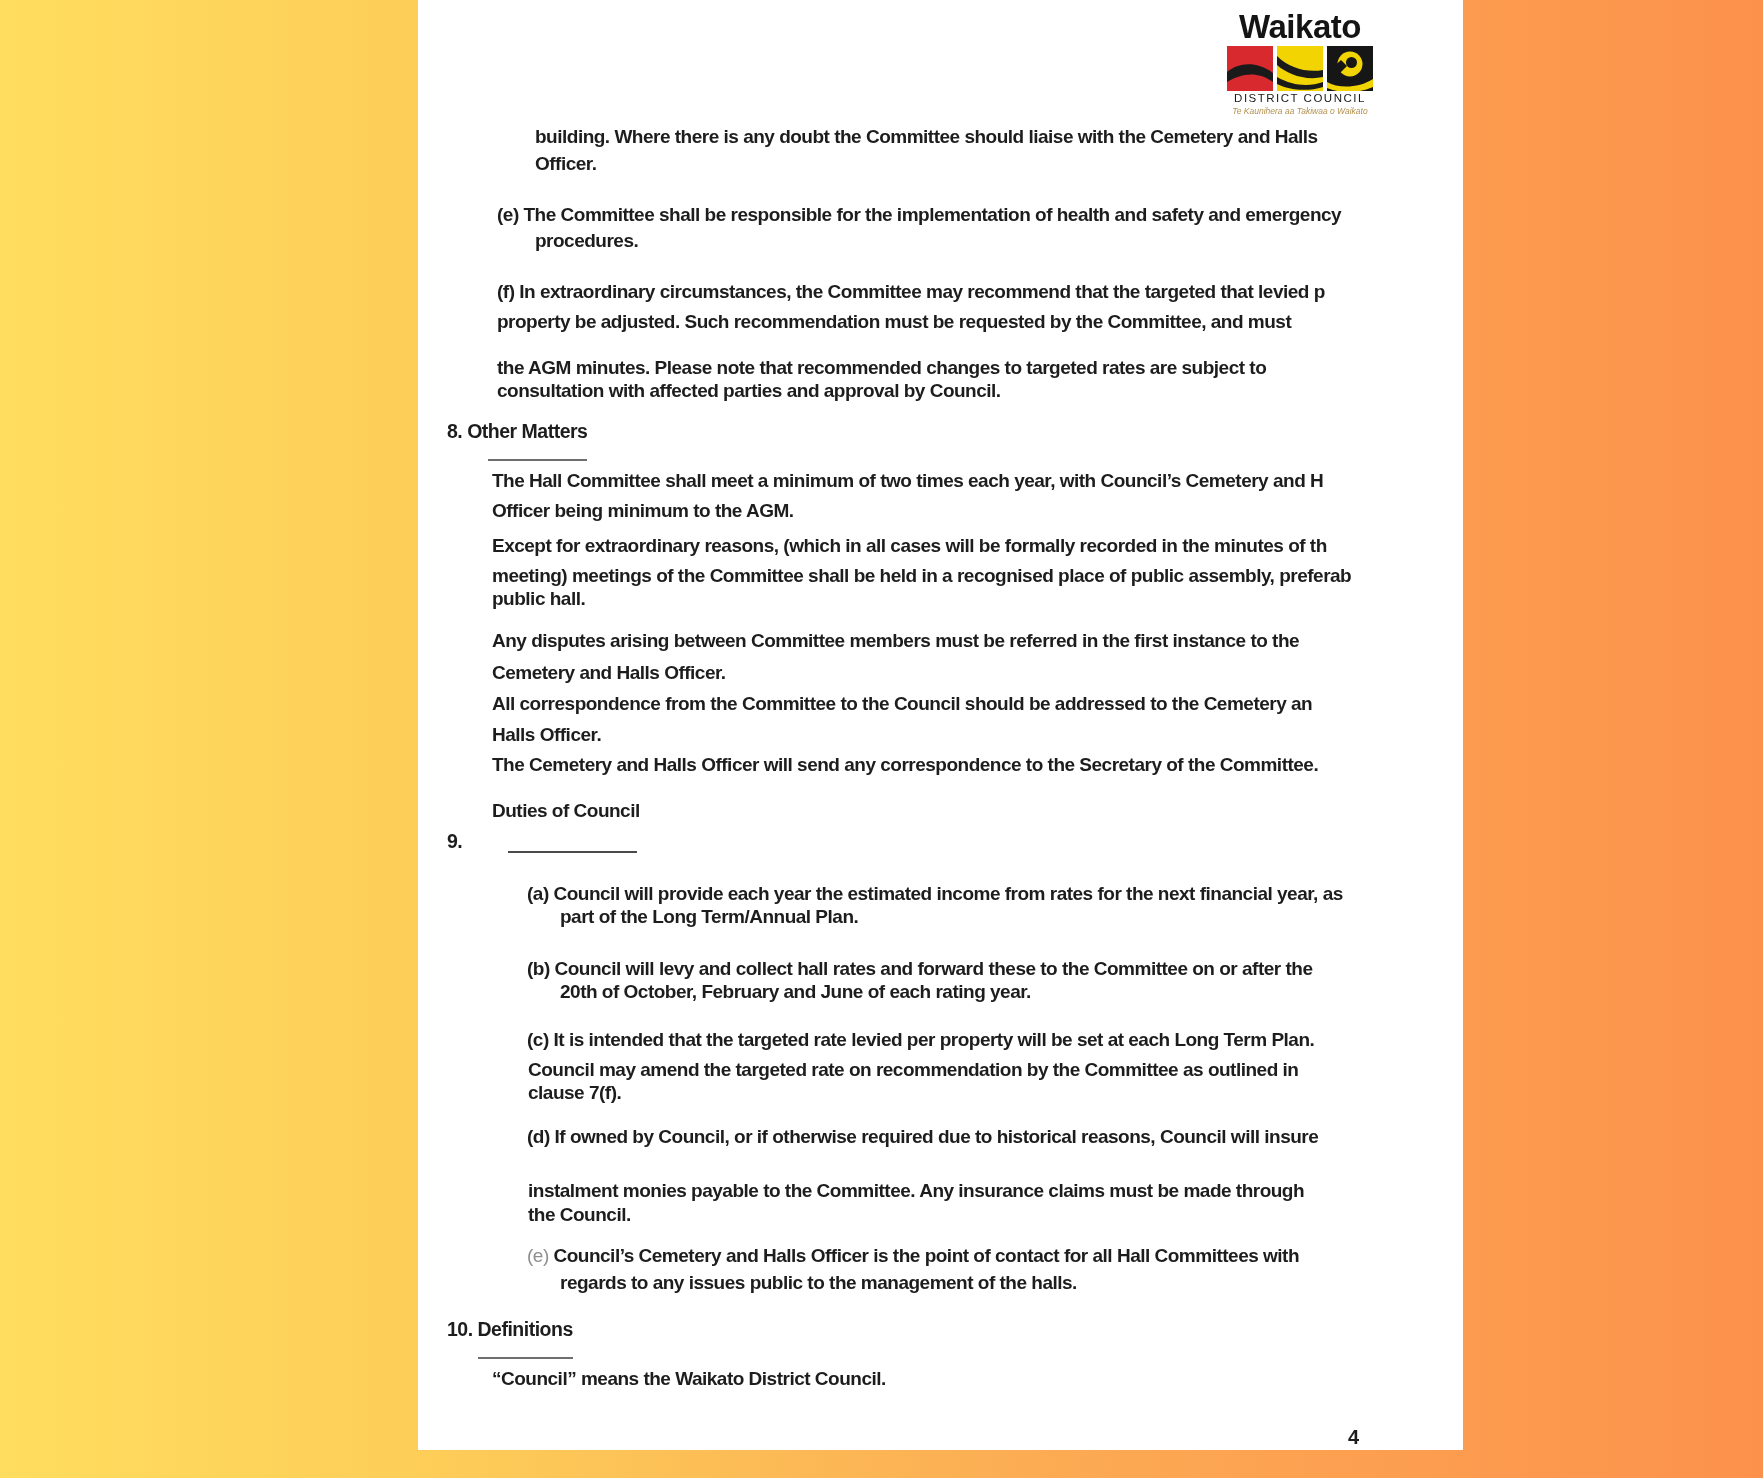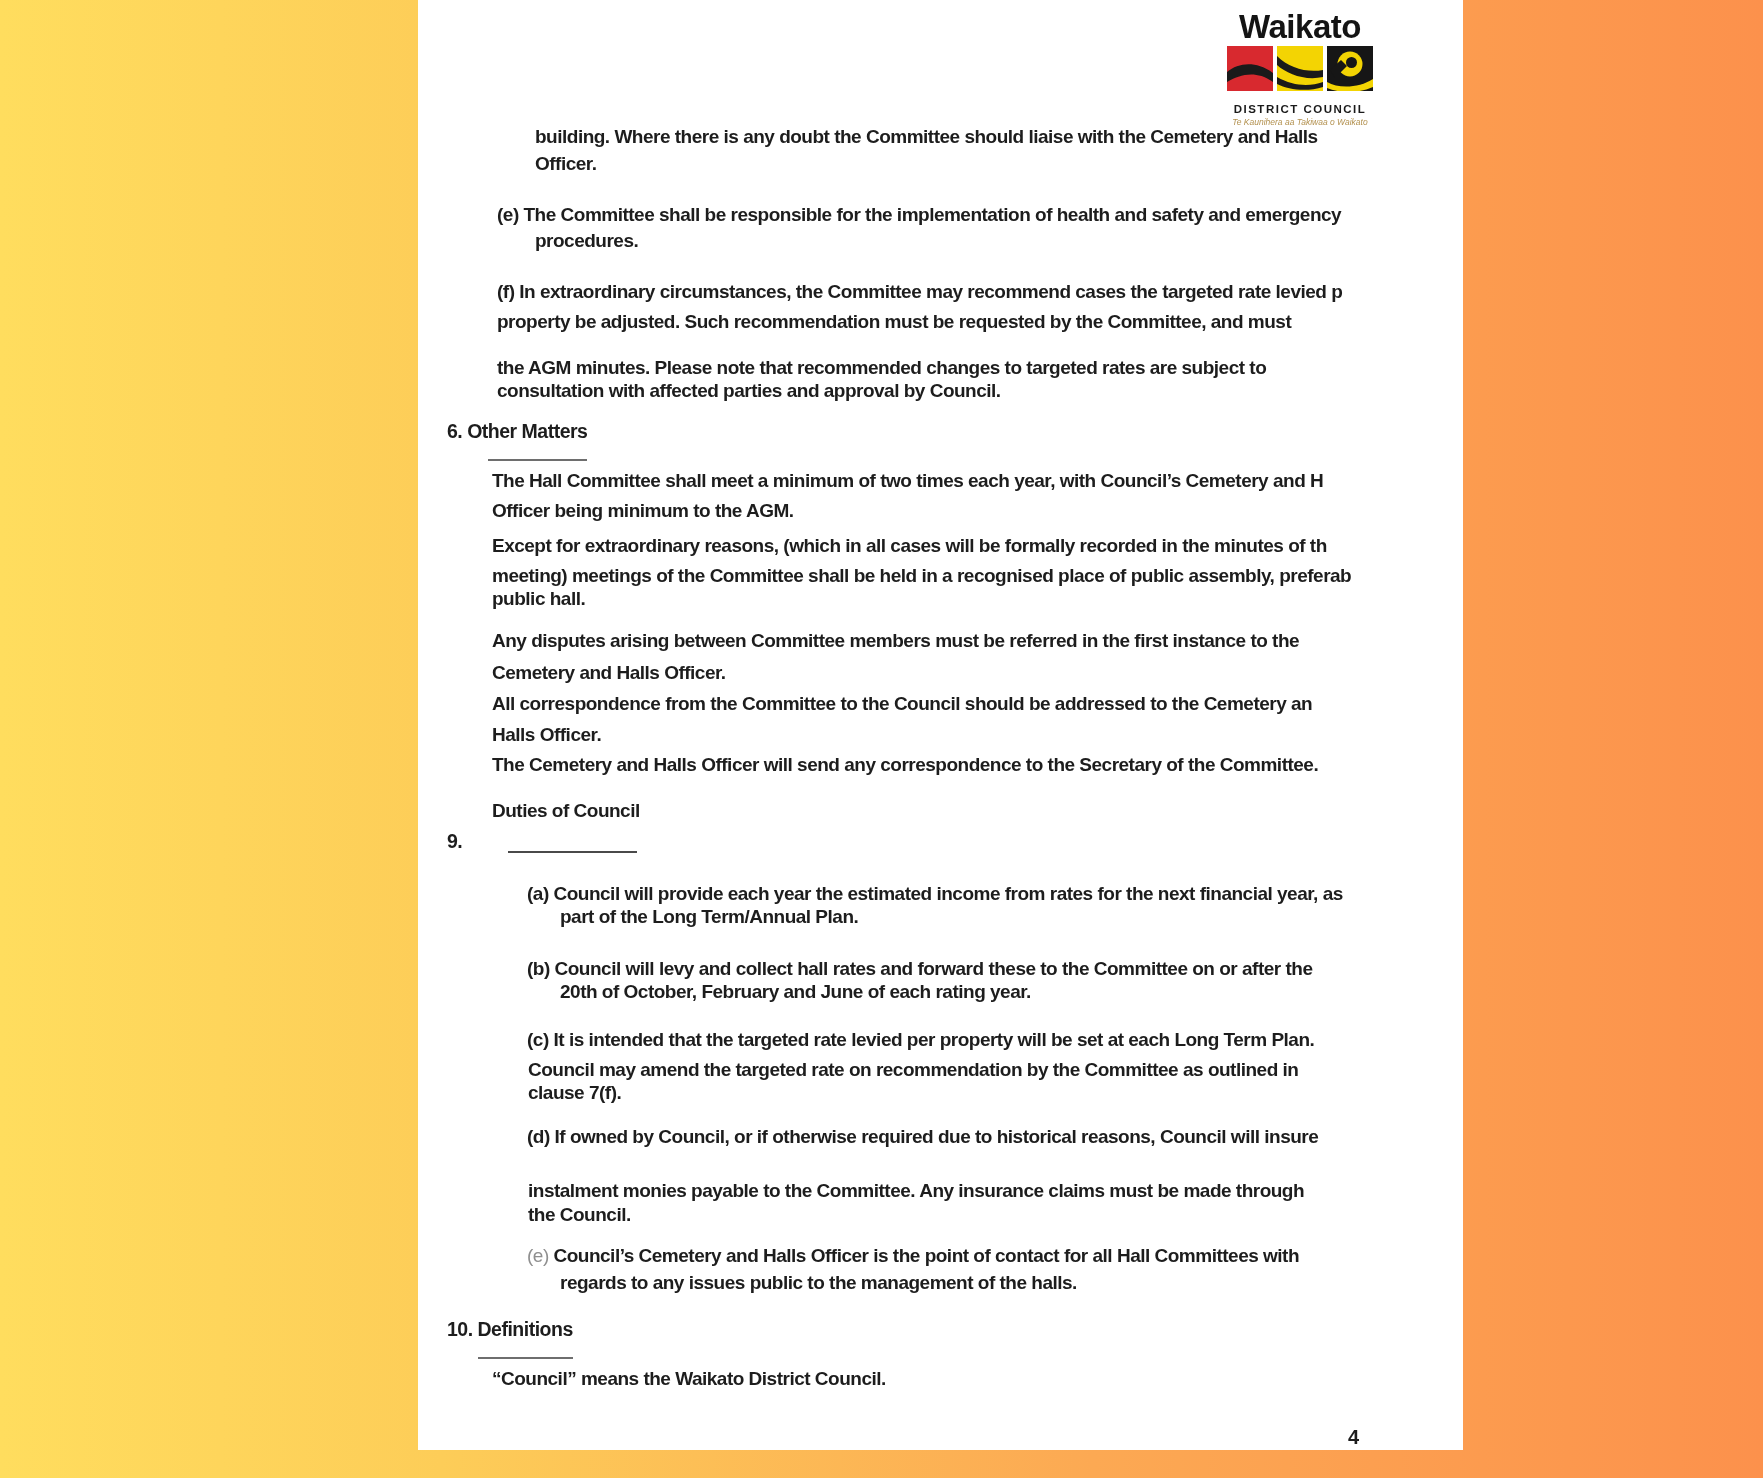--- a/index.html
+++ b/index.html
@@ -23,22 +23,22 @@
   .rule{position:absolute;background:#4a4a4a;height:2px;}
   .pageno{position:absolute;font-size:20px;font-weight:600;color:#1d1d1d;}
   
   .logo{position:absolute;left:806px;top:10px;width:152px;text-align:center;}
   .logo-title{
     font-size:33px;font-weight:600;color:#141414;letter-spacing:-0.5px;
     line-height:1;margin-bottom:3px;
   }
   .logo-squares{display:block;margin:0 auto;}
   .logo-sub{
-    font-size:11.5px;font-weight:bold;color:#1a1a1a;letter-spacing:1.5px;
-    white-space:nowrap;margin-top:13px;line-height:1;
+    font-size:11.5px;font-weight:normal;color:#1a1a1a;letter-spacing:1.5px;
+    white-space:nowrap;margin-top:2px;line-height:1;
   }
   .logo-tag{
     font-size:8.5px;font-style:italic;color:#b3914f;white-space:nowrap;
     margin-top:2px;line-height:1;
   }
 </style>
 </head>
 <body>
 
 <div class="stage">
@@ -61,26 +61,26 @@
       <div class="logo-sub">DISTRICT COUNCIL</div>
       <div class="logo-tag">Te Kaunihera aa Takiwaa o Waikato</div>
     </div>
 
     <div class="ln" style="left:117px;top:126px">building. Where there is any doubt the Committee should liaise with the Cemetery and Halls</div>
     <div class="ln" style="left:117px;top:153px">Officer.</div>
 
     <div class="ln" style="left:79px;top:204px">(e) The Committee shall be responsible for the implementation of health and safety and emergency</div>
     <div class="ln" style="left:117px;top:230px">procedures.</div>
 
-    <div class="ln" style="left:79px;top:281px">(f) In extraordinary circumstances, the Committee may recommend cases the targeted rate levied p</div>
+    <div class="ln" style="left:79px;top:281px">(f) In extraordinary circumstances, the Committee may recommend that the targeted that levied p</div>
     <div class="ln" style="left:79px;top:311px">property be adjusted. Such recommendation must be requested by the Committee, and must</div>
     <div class="ln" style="left:79px;top:357px">the AGM minutes. Please note that recommended changes to targeted rates are subject to</div>
     <div class="ln" style="left:79px;top:380px">consultation with affected parties and approval by Council.</div>
 
-    <div class="ln hd" style="left:29px;top:420px"><span>6. Ot</span><span class="ul-part">her Matters</span></div>
+    <div class="ln hd" style="left:29px;top:420px"><span>8. Ot</span><span class="ul-part">her Matters</span></div>
 
     <div class="ln" style="left:74px;top:470px">The Hall Committee shall meet a minimum of two times each year, with Council’s Cemetery and H</div>
     <div class="ln" style="left:74px;top:500px">Officer being minimum to the AGM.</div>
     <div class="ln" style="left:74px;top:535px">Except for extraordinary reasons, (which in all cases will be formally recorded in the minutes of th</div>
     <div class="ln" style="left:74px;top:565px">meeting) meetings of the Committee shall be held in a recognised place of public assembly, preferab</div>
     <div class="ln" style="left:74px;top:588px">public hall.</div>
     <div class="ln" style="left:74px;top:630px">Any disputes arising between Committee members must be referred in the first instance to the</div>
     <div class="ln" style="left:74px;top:662px">Cemetery and Halls Officer.</div>
     <div class="ln" style="left:74px;top:693px">All correspondence from the Committee to the Council should be addressed to the Cemetery an</div>
     <div class="ln" style="left:74px;top:724px">Halls Officer.</div>

